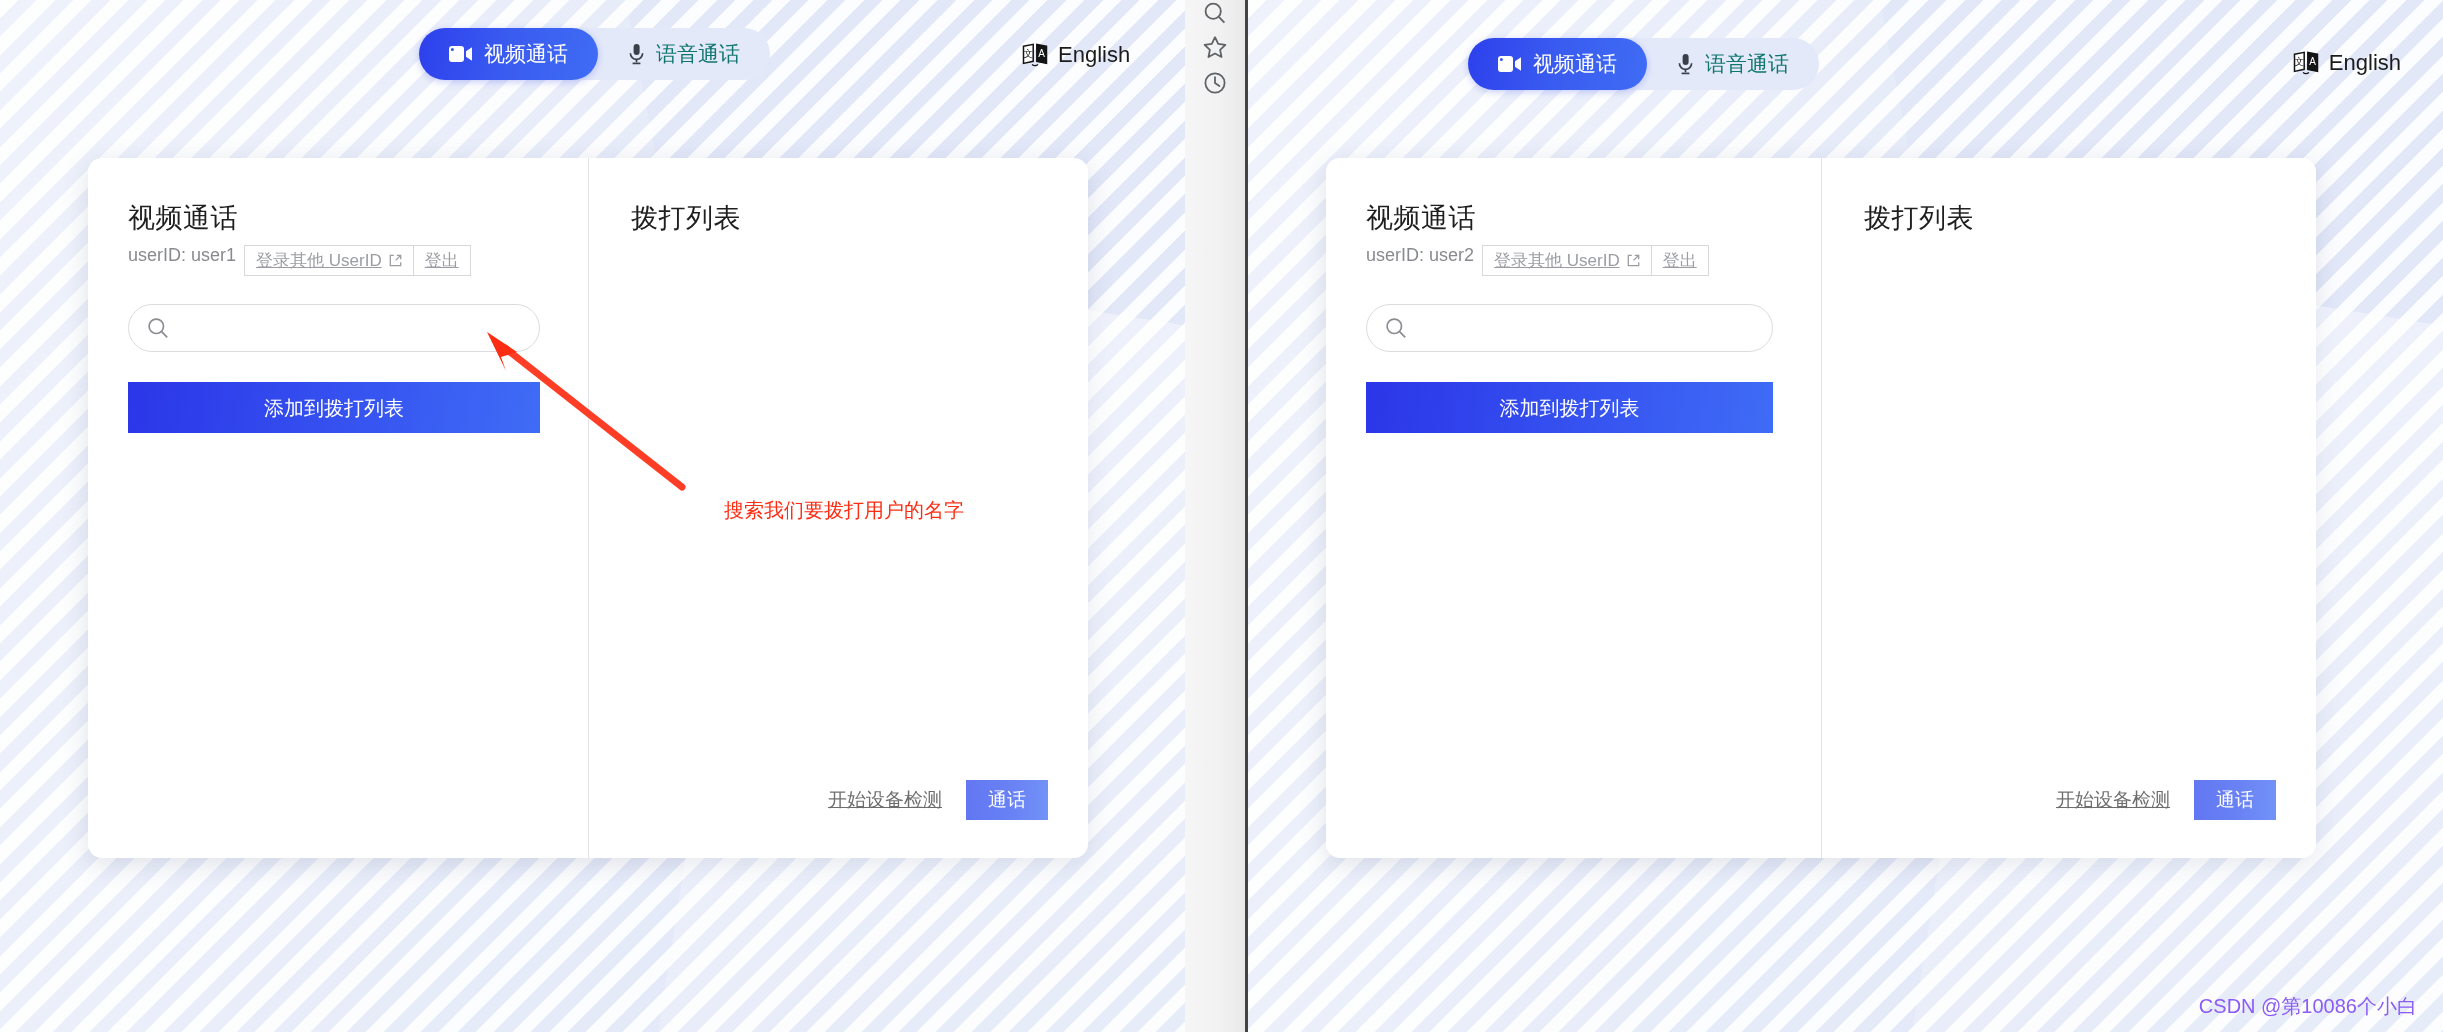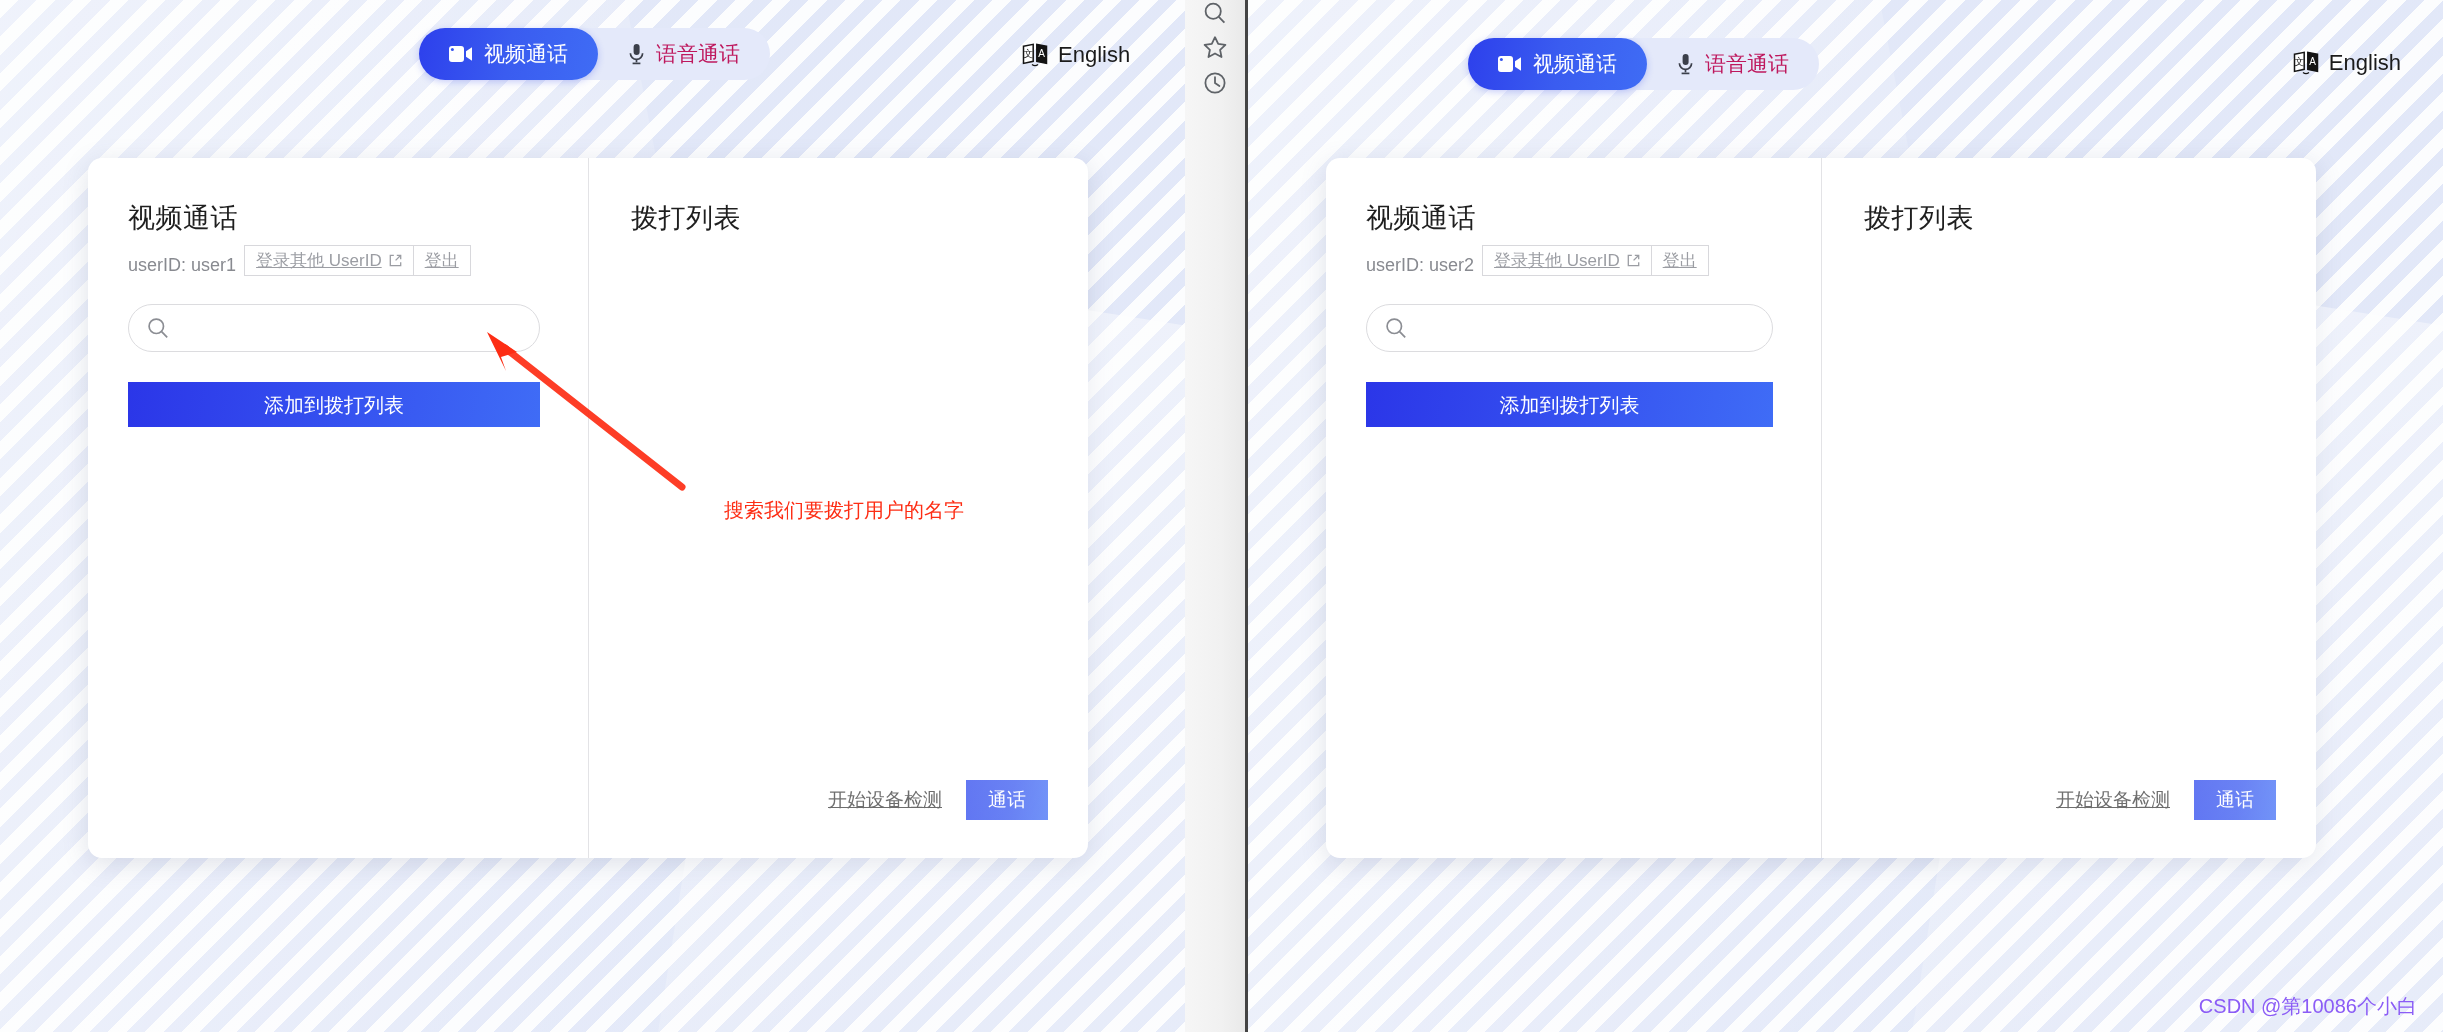--- a/index.html
+++ b/index.html
@@ -96,21 +96,21 @@
   .right-pane .segmented { left: 220px; top: 38px; }
 
   .seg-btn {
     display: flex;
     align-items: center;
     gap: 11px;
     height: 52px;
     padding: 0 30px;
     border-radius: 30px;
     font-size: 21px;
-    color: #be185d;
+    color: #0f766e;
     white-space: nowrap;
     cursor: pointer;
     user-select: none;
   }
   .seg-btn.active {
     background: linear-gradient(100deg, #2d40ec 0%, #3a5cf0 50%, #3f6cf5 100%);
     color: #ffffff;
     box-shadow: 0 2px 7px rgba(45,64,236,0.25);
   }
   .seg-btn .ico { display: flex; align-items: center; }
@@ -157,21 +157,21 @@
   .card-title {
     font-size: 27px;
     color: #1f1f1f;
     letter-spacing: 0.5px;
     margin-bottom: 9px;
     white-space: nowrap;
   }
 
   .userline {
     display: flex;
-    align-items: flex-end;
+    align-items: flex-start;
     font-size: 18px;
     color: #888a90;
     margin-bottom: 28px;
     white-space: nowrap;
   }
   .userline .uid { margin-right: 8px; }
   .chip-group { display: flex; }
   .chip {
     display: flex;
     align-items: center;
@@ -208,21 +208,21 @@
     color: #333;
     margin-left: 12px;
     background: transparent;
     font-family: inherit;
   }
   .search-box input::placeholder { color: #b9bbc0; }
 
   .primary-btn {
     display: block;
     width: 100%;
-    height: 45px;
+    height: 51px;
     line-height: 44px;
     text-align: center;
     background: linear-gradient(100deg, #2b36e8 0%, #3653f0 55%, #3f6cf6 100%);
     color: #ffffff;
     font-size: 20px;
     border: none;
     cursor: pointer;
     font-family: inherit;
   }
 

